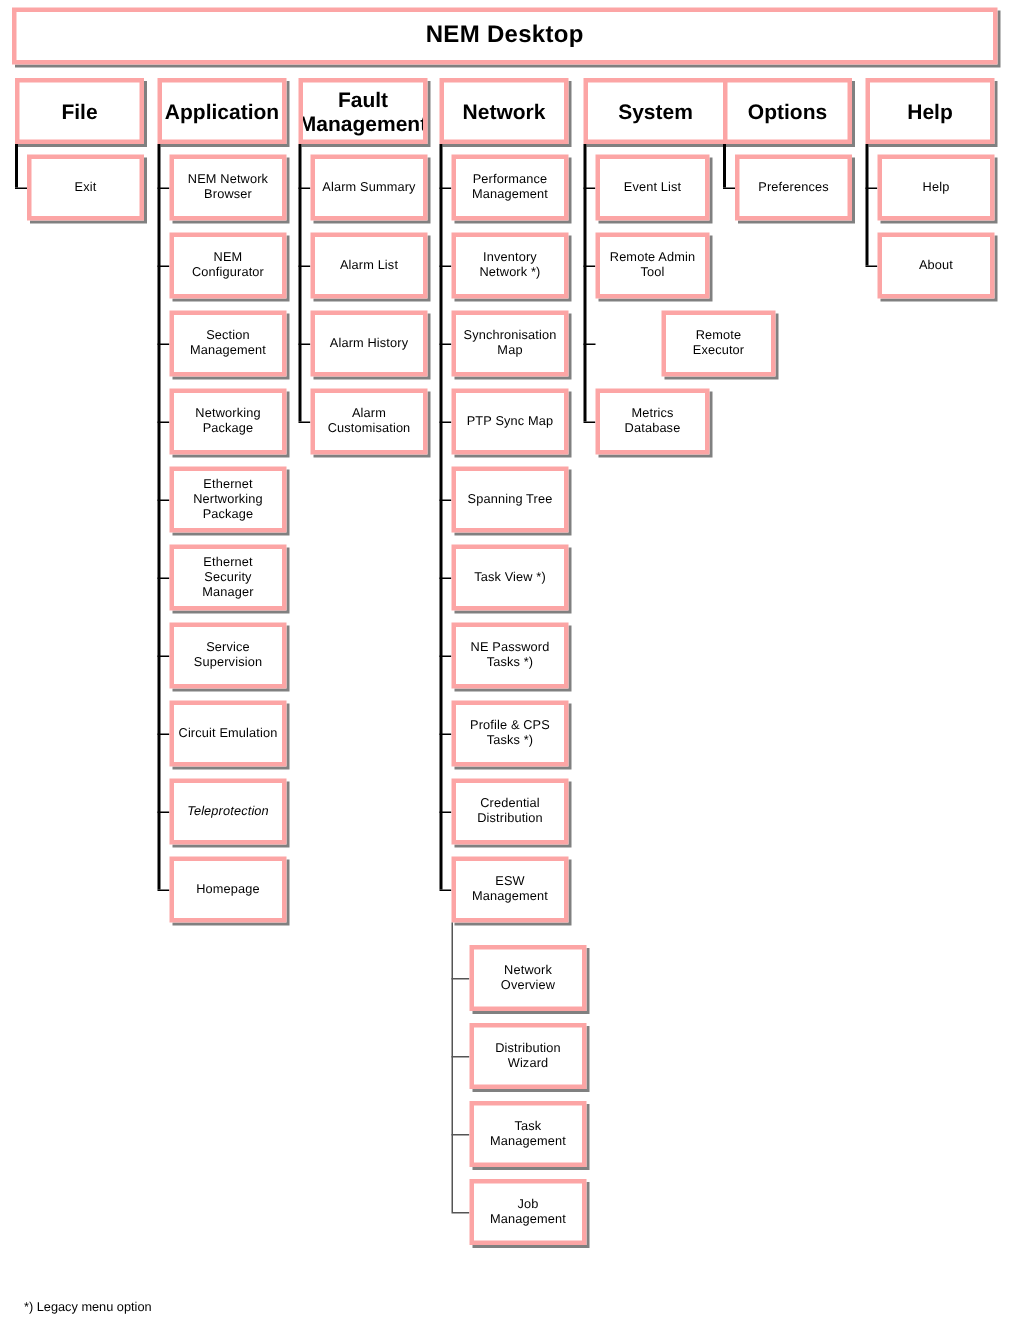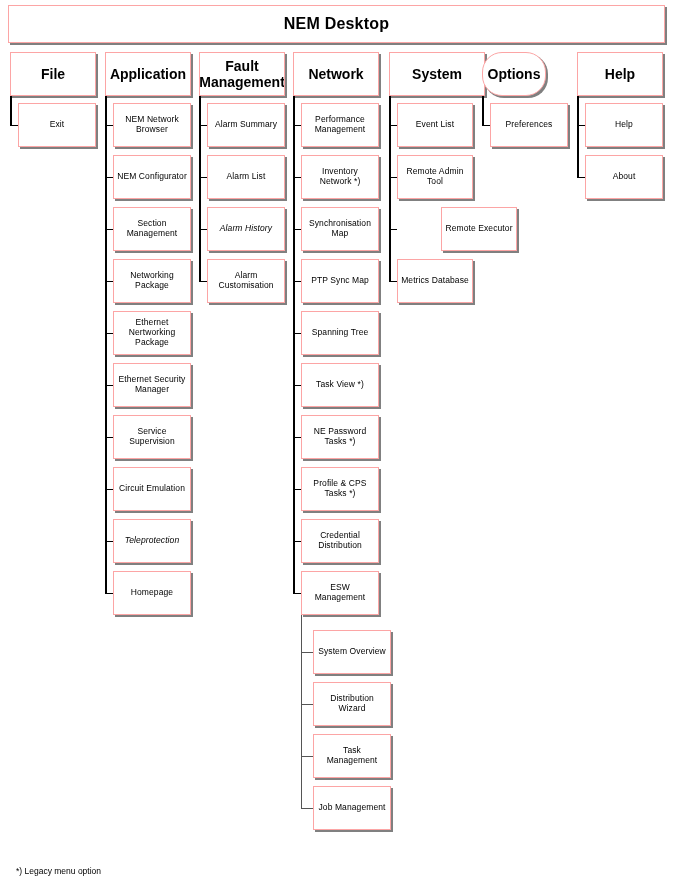--- a/index.html
+++ b/index.html
@@ -18,21 +18,21 @@
     height: 892px;
     overflow: hidden;
     background: #ffffff;
   }
 
   
   .box {
     position: absolute;
     box-sizing: border-box;
     background: #ffffff;
-    border: 1px solid #fca5a5;
+    border: 3px solid #fca5a5;
     box-shadow: 2px 2px 0 0 #808080;
     display: flex;
     align-items: center;
     justify-content: center;
     text-align: center;
     line-height: 1.15;
     overflow: hidden;
   }
 
   
@@ -120,21 +120,21 @@
       <div class="box menu-item" style="left: 113px; top: 519px; width: 78px; font-style: italic;">Teleprotection</div>
       <div class="hstub" style="left: 105px; top: 593px; width: 8px;"></div>
       <div class="box menu-item" style="left: 113px; top: 571px; width: 78px;">Homepage</div>
       <div class="box menu-header" style="left: 199px; top: 52px; width: 86px;">Fault Management</div>
       <div class="vline" style="left: 199px; top: 96px; height: 185px;"></div>
       <div class="hstub" style="left: 199px; top: 125px; width: 8px;"></div>
       <div class="box menu-item" style="left: 207px; top: 103px; width: 78px;">Alarm Summary</div>
       <div class="hstub" style="left: 199px; top: 177px; width: 8px;"></div>
       <div class="box menu-item" style="left: 207px; top: 155px; width: 78px;">Alarm List</div>
       <div class="hstub" style="left: 199px; top: 229px; width: 8px;"></div>
-      <div class="box menu-item" style="left: 207px; top: 207px; width: 78px; font-style: italic;">Alarm History</div>
+      <div class="box menu-item" style="left: 207px; top: 207px; width: 78px;">Alarm History</div>
       <div class="hstub" style="left: 199px; top: 281px; width: 8px;"></div>
       <div class="box menu-item" style="left: 207px; top: 259px; width: 78px;">Alarm Customisation</div>
       <div class="box menu-header" style="left: 293px; top: 52px; width: 86px;">Network</div>
       <div class="vline" style="left: 293px; top: 96px; height: 497px;"></div>
       <div class="hstub" style="left: 293px; top: 125px; width: 8px;"></div>
       <div class="box menu-item" style="left: 301px; top: 103px; width: 78px;">Performance Management</div>
       <div class="hstub" style="left: 293px; top: 177px; width: 8px;"></div>
       <div class="box menu-item" style="left: 301px; top: 155px; width: 78px;">Inventory Network *)</div>
       <div class="hstub" style="left: 293px; top: 229px; width: 8px;"></div>
       <div class="box menu-item" style="left: 301px; top: 207px; width: 78px;">Synchronisation Map</div>
@@ -147,38 +147,38 @@
       <div class="hstub" style="left: 293px; top: 437px; width: 8px;"></div>
       <div class="box menu-item" style="left: 301px; top: 415px; width: 78px;">NE Password Tasks *)</div>
       <div class="hstub" style="left: 293px; top: 489px; width: 8px;"></div>
       <div class="box menu-item" style="left: 301px; top: 467px; width: 78px;">Profile &amp; CPS Tasks *)</div>
       <div class="hstub" style="left: 293px; top: 541px; width: 8px;"></div>
       <div class="box menu-item" style="left: 301px; top: 519px; width: 78px;">Credential Distribution</div>
       <div class="hstub" style="left: 293px; top: 593px; width: 8px;"></div>
       <div class="box menu-item" style="left: 301px; top: 571px; width: 78px;">ESW Management</div>
       <div class="vline sub" style="left: 301px; top: 615px; height: 193px;"></div>
       <div class="hstub sub" style="left: 301px; top: 652px; width: 12px;"></div>
-      <div class="box menu-item" style="left: 313px; top: 630px; width: 78px;">System Overview</div>
+      <div class="box menu-item" style="left: 313px; top: 630px; width: 78px;">Network Overview</div>
       <div class="hstub sub" style="left: 301px; top: 704px; width: 12px;"></div>
       <div class="box menu-item" style="left: 313px; top: 682px; width: 78px;">Distribution Wizard</div>
       <div class="hstub sub" style="left: 301px; top: 756px; width: 12px;"></div>
       <div class="box menu-item" style="left: 313px; top: 734px; width: 78px;">Task Management</div>
       <div class="hstub sub" style="left: 301px; top: 808px; width: 12px;"></div>
       <div class="box menu-item" style="left: 313px; top: 786px; width: 78px;">Job Management</div>
       <div class="box menu-header" style="left: 389px; top: 52px; width: 96px;">System</div>
       <div class="vline" style="left: 389px; top: 96px; height: 185px;"></div>
       <div class="hstub" style="left: 389px; top: 125px; width: 8px;"></div>
       <div class="box menu-item" style="left: 397px; top: 103px; width: 76px;">Event List</div>
       <div class="hstub" style="left: 389px; top: 177px; width: 8px;"></div>
       <div class="box menu-item" style="left: 397px; top: 155px; width: 76px;">Remote Admin Tool</div>
       <div class="hstub" style="left: 389px; top: 229px; width: 8px;"></div>
       <div class="box menu-item" style="left: 397px; top: 207px; width: 76px; margin-left: 44px;">Remote Executor</div>
       <div class="hstub" style="left: 389px; top: 281px; width: 8px;"></div>
       <div class="box menu-item" style="left: 397px; top: 259px; width: 76px;">Metrics Database</div>
-      <div class="box menu-header" style="left: 482px; top: 52px; width: 64px; border-radius: 20px;">Options</div>
+      <div class="box menu-header" style="left: 482px; top: 52px; width: 86px;">Options</div>
       <div class="vline" style="left: 482px; top: 96px; height: 29px;"></div>
       <div class="hstub" style="left: 482px; top: 125px; width: 8px;"></div>
       <div class="box menu-item" style="left: 490px; top: 103px; width: 78px;">Preferences</div>
       <div class="box menu-header" style="left: 577px; top: 52px; width: 86px;">Help</div>
       <div class="vline" style="left: 577px; top: 96px; height: 81px;"></div>
       <div class="hstub" style="left: 577px; top: 125px; width: 8px;"></div>
       <div class="box menu-item" style="left: 585px; top: 103px; width: 78px;">Help</div>
       <div class="hstub" style="left: 577px; top: 177px; width: 8px;"></div>
       <div class="box menu-item" style="left: 585px; top: 155px; width: 78px;">About</div>
     </div>

